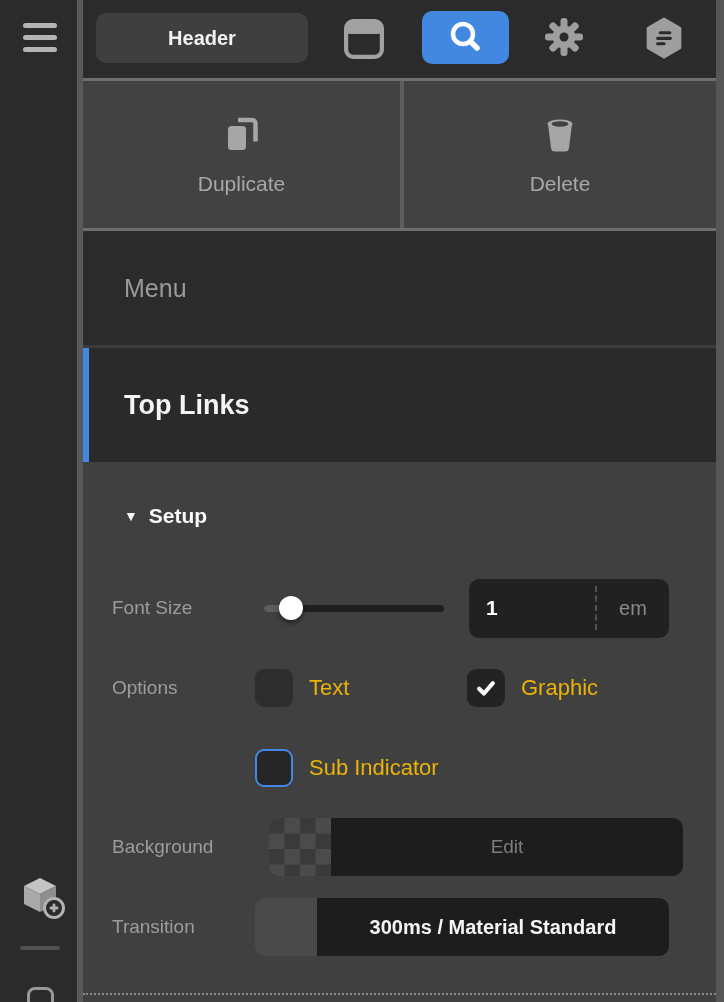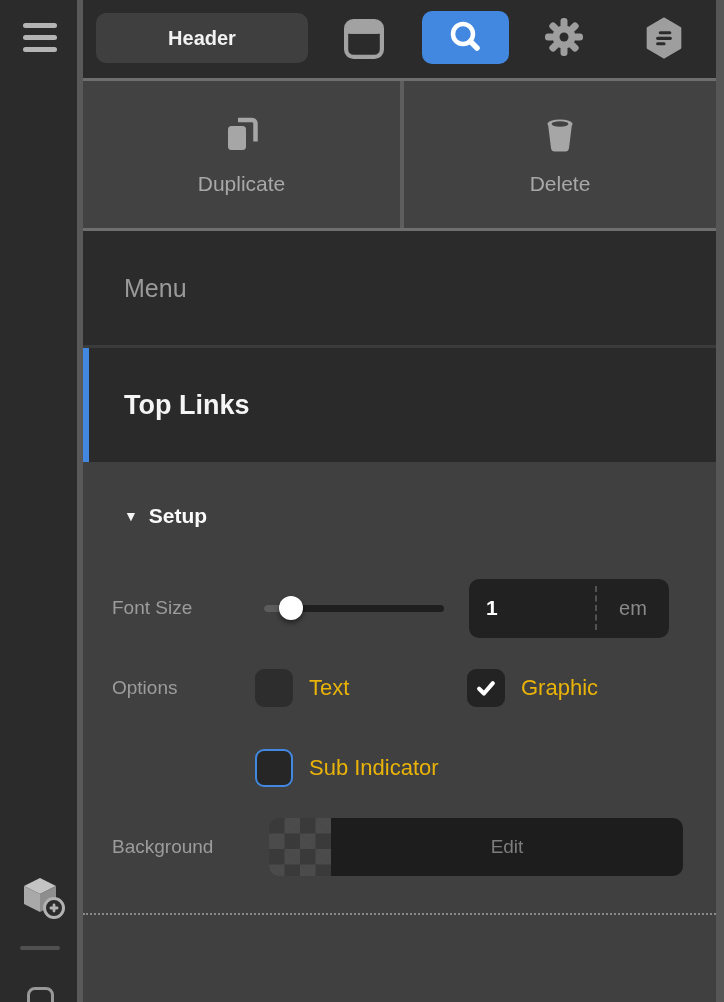--- a/index.html
+++ b/index.html
@@ -257,18 +257,25 @@
     </div>
 
     <div class="s-row row-bg">
       <span class="s-label">Background</span>
       <div class="swatch-control">
         <div class="checker"></div>
         <button class="dark-btn edit">Edit</button>
       </div>
     </div>
 
+    <div class="s-row row-trans">
+      <span class="s-label">Transition</span>
+      <div class="swatch-control">
+        <div class="trans-left"></div>
+        <button class="dark-btn trans">300ms / Material Standard</button>
+      </div>
+    </div>
 
     <div class="dotted"></div>
   </div>
 </div>
 
 <div class="right-strip"></div>
 
 </body></html>

